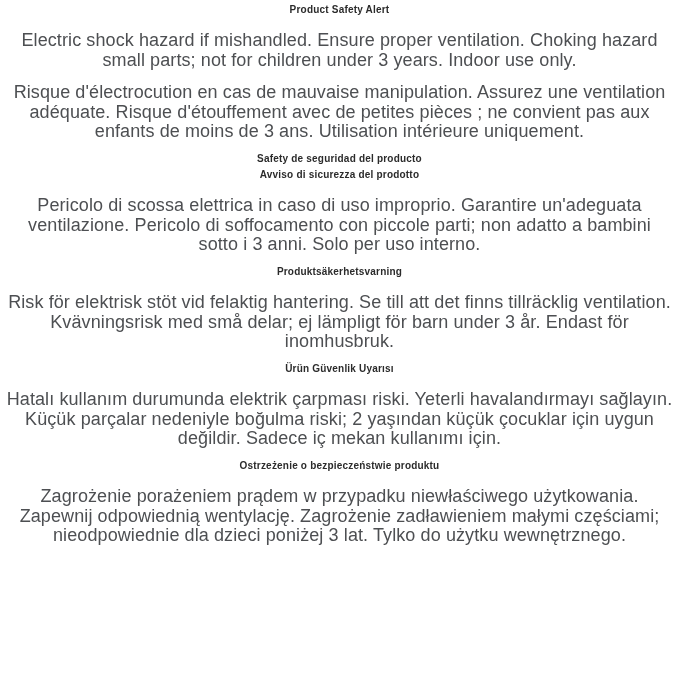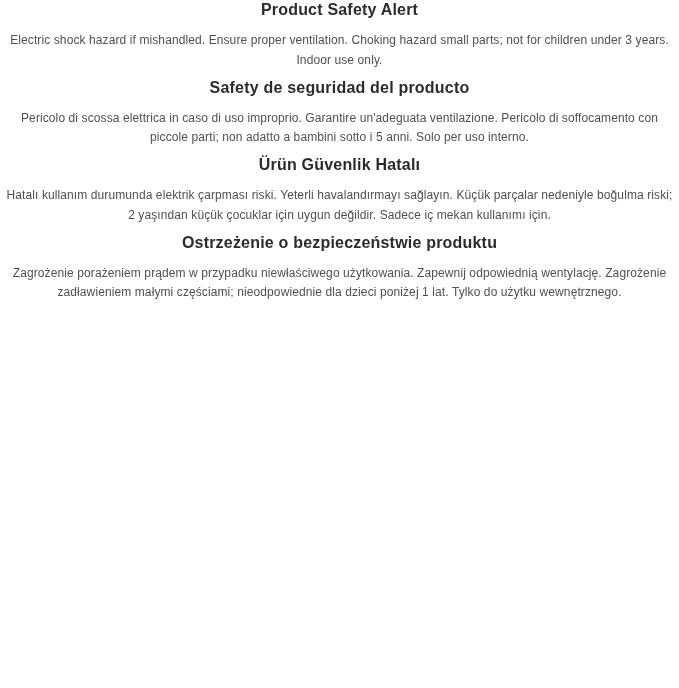--- a/index.html
+++ b/index.html
@@ -15,62 +15,68 @@
     font-family: "Liberation Sans", "DejaVu Sans", sans-serif;
   }
   .doc {
     padding: 2px 6px 0 6px;
   }
   .alert-section {
     text-align: center;
   }
   .alert-heading {
     margin: 0;
-    font-size: 16px;
+    font-size: 10px;
     line-height: 16px;
     font-weight: 700;
     color: #2b2b2b;
     letter-spacing: 0.2px;
   }
   .alert-body {
     margin: 13px 0 9.5px 0;
-    font-size: 12px;
+    font-size: 18px;
     line-height: 19.5px;
     font-weight: 400;
     color: #4d4f52;
     letter-spacing: 0.1px;
   }
 </style>
 </head>
 <body>
 
 <main class="doc">
 
   <section class="alert-section">
     <h2 class="alert-heading">Product Safety Alert</h2>
     <p class="alert-body">Electric shock hazard if mishandled. Ensure proper ventilation. Choking hazard small parts; not for children under 3 years. Indoor use only.</p>
   </section>
 
 
   <section class="alert-section">
+    <p class="alert-body">Risque d'électrocution en cas de mauvaise manipulation. Assurez une ventilation adéquate. Risque d'étouffement avec de petites pièces ; ne convient pas aux enfants de moins de 3 ans. Utilisation intérieure uniquement.</p>
   </section>
 
   <section class="alert-section">
     <h2 class="alert-heading">Safety de seguridad del producto</h2>
   </section>
 
   <section class="alert-section">
-    <p class="alert-body">Pericolo di scossa elettrica in caso di uso improprio. Garantire un'adeguata ventilazione. Pericolo di soffocamento con piccole parti; non adatto a bambini sotto i 5 anni. Solo per uso interno.</p>
+    <h2 class="alert-heading">Avviso di sicurezza del prodotto</h2>
+    <p class="alert-body">Pericolo di scossa elettrica in caso di uso improprio. Garantire un'adeguata ventilazione. Pericolo di soffocamento con piccole parti; non adatto a bambini sotto i 3 anni. Solo per uso interno.</p>
   </section>
 
+  <section class="alert-section">
+    <h2 class="alert-heading">Produktsäkerhetsvarning</h2>
+    <p class="alert-body">Risk för elektrisk stöt vid felaktig hantering. Se till att det finns tillräcklig ventilation. Kvävningsrisk med små delar; ej lämpligt för barn under 3 år. Endast för inomhusbruk.</p>
+  </section>
 
   <section class="alert-section">
-    <h2 class="alert-heading">Ürün Güvenlik Hatalı</h2>
+    <h2 class="alert-heading">Ürün Güvenlik Uyarısı</h2>
     <p class="alert-body">Hatalı kullanım durumunda elektrik çarpması riski. Yeterli havalandırmayı sağlayın. Küçük parçalar nedeniyle boğulma riski; 2 yaşından küçük çocuklar için uygun değildir. Sadece iç mekan kullanımı için.</p>
   </section>
 
   <section class="alert-section">
     <h2 class="alert-heading">Ostrzeżenie o bezpieczeństwie produktu</h2>
-    <p class="alert-body">Zagrożenie porażeniem prądem w przypadku niewłaściwego użytkowania. Zapewnij odpowiednią wentylację. Zagrożenie zadławieniem małymi częściami; nieodpowiednie dla dzieci poniżej 1 lat. Tylko do użytku wewnętrznego.</p>
+    <p class="alert-body">Zagrożenie porażeniem prądem w przypadku niewłaściwego użytkowania. Zapewnij odpowiednią wentylację. Zagrożenie zadławieniem małymi częściami; nieodpowiednie dla dzieci poniżej 3 lat. Tylko do użytku wewnętrznego.</p>
   </section>
 
 
 </main>
 
 </body></html>

